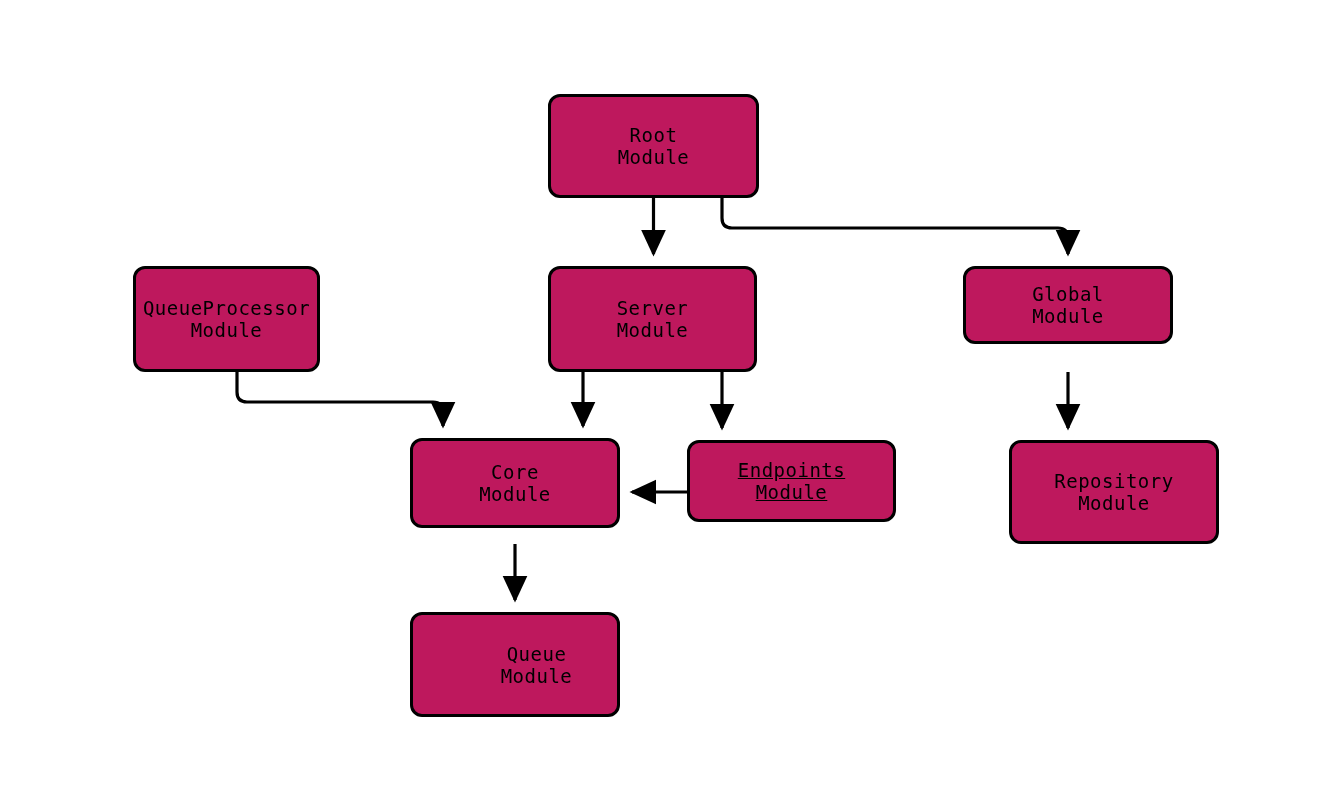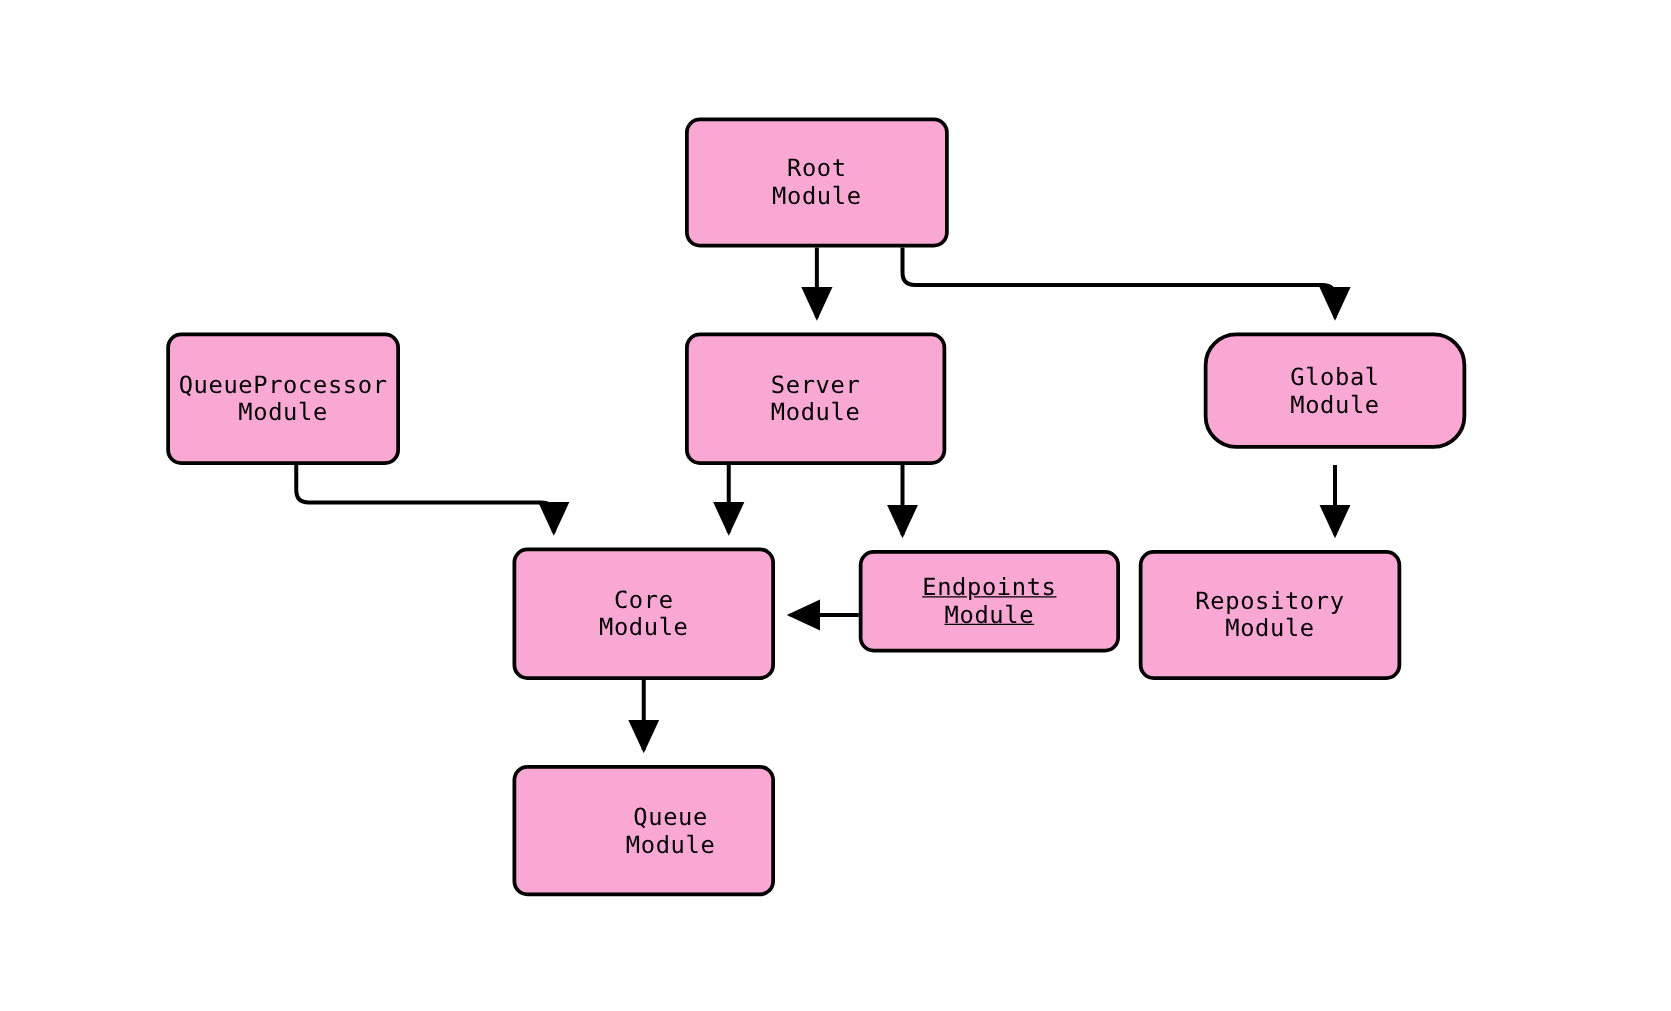--- a/index.html
+++ b/index.html
@@ -23,21 +23,21 @@
   #edge-layer {
     position: absolute;
     left: 0;
     top: 0;
     width: 1337px;
     height: 809px;
   }
   .node {
     position: absolute;
     box-sizing: border-box;
-    background: #f9a8d4;
+    background: #be185d;
     border: 3px solid #000000;
     border-radius: 12px;
     display: flex;
     flex-direction: column;
     align-items: center;
     justify-content: center;
     z-index: 2;
   }
   .node-line {
     font-family: "DejaVu Sans Mono", "Liberation Mono", monospace;
@@ -89,36 +89,36 @@
   <div class="node" style="left:133px; top:266px; width:187px; height:106px;">
     <span class="node-line">QueueProcessor</span>
     <span class="node-line">Module</span>
   </div>
 
   <div class="node" style="left:548px; top:266px; width:209px; height:106px;">
     <span class="node-line">Server</span>
     <span class="node-line">Module</span>
   </div>
 
-  <div class="node" style="left:963px; top:266px; width:210px; height:93px;border-radius:26px;">
+  <div class="node" style="left:963px; top:266px; width:210px; height:78px;">
     <span class="node-line">Global</span>
     <span class="node-line">Module</span>
   </div>
 
-  <div class="node" style="left:410px; top:438px; width:210px; height:106px;">
+  <div class="node" style="left:410px; top:438px; width:210px; height:90px;">
     <span class="node-line">Core</span>
     <span class="node-line">Module</span>
   </div>
 
   <div class="node" style="left:687px; top:440px; width:209px; height:82px;text-decoration:underline;">
     <span class="node-line">Endpoints</span>
     <span class="node-line">Module</span>
   </div>
 
-  <div class="node" style="left:911px; top:440px; width:210px; height:104px;">
+  <div class="node" style="left:1009px; top:440px; width:210px; height:104px;">
     <span class="node-line">Repository</span>
     <span class="node-line">Module</span>
   </div>
 
   <div class="node" style="left:410px; top:612px; width:210px; height:105px;padding-left:43px;">
     <span class="node-line">Queue</span>
     <span class="node-line">Module</span>
   </div>
 
 </div>

